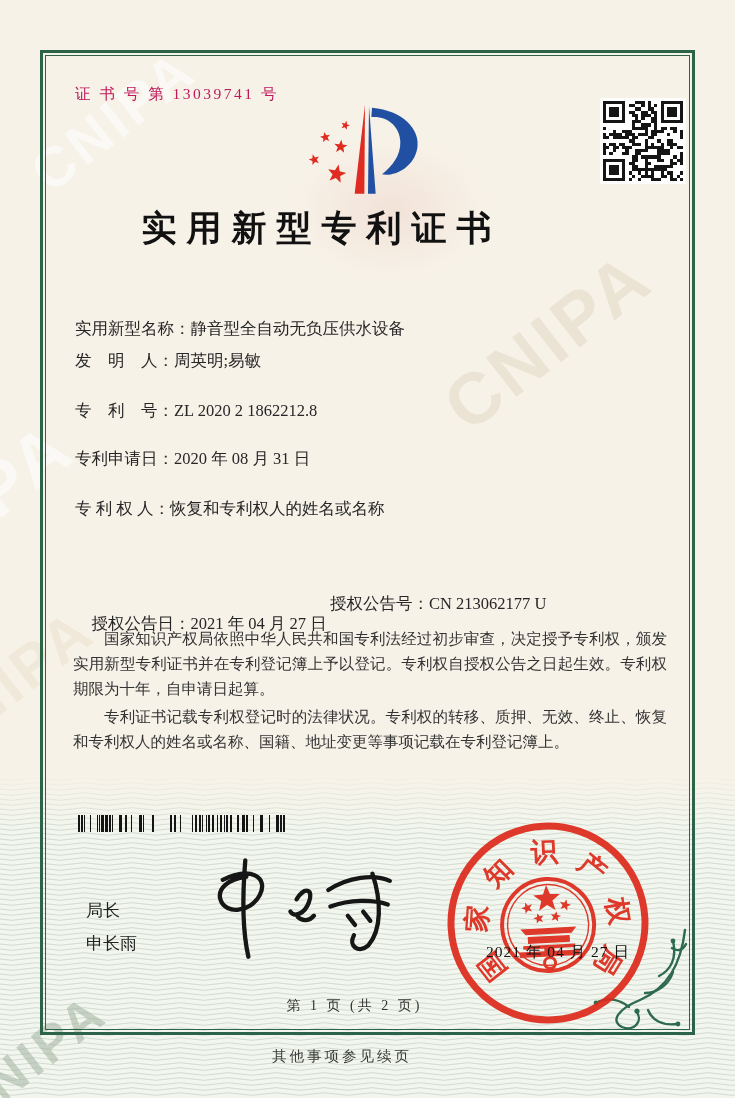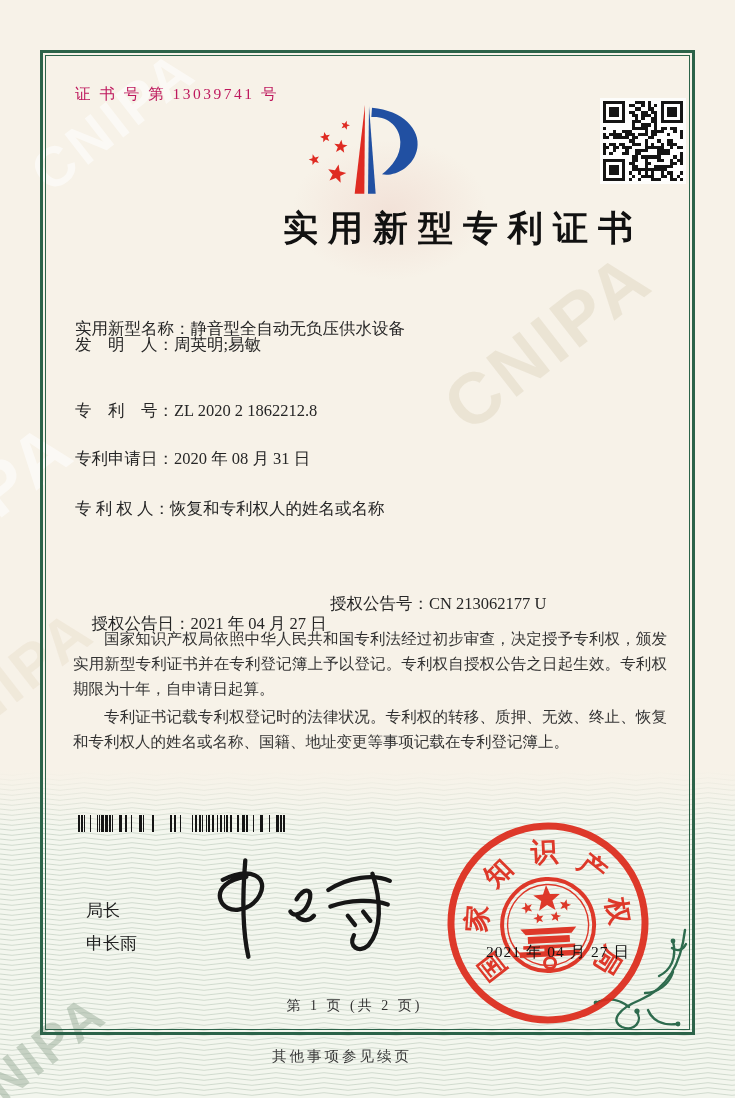--- a/index.html
+++ b/index.html
@@ -21,28 +21,28 @@
       font-weight:bold;transform:rotate(-38deg);z-index:1;letter-spacing:4px;pointer-events:none;}
   
   .frame{position:absolute;left:40px;top:50px;width:649px;height:979px;
          border:3px solid #2c6349;z-index:2;pointer-events:none;}
   .frame-inner{position:absolute;inset:2px;border:1px solid #2c6349;}
   
   .cert-no{position:absolute;left:75px;top:84px;font-size:15.5px;letter-spacing:2.5px;z-index:3;color:#be185d;}
   .logo{position:absolute;left:288px;top:103px;width:160px;height:95px;z-index:3;}
   .qr{position:absolute;left:600px;top:98px;width:86px;height:86px;background:#fdfdfb;padding:3px;box-sizing:border-box;z-index:3;}
   .qr svg{width:100%;height:100%;display:block;}
-  .title{position:absolute;left:0;top:205px;width:643px;text-align:right;
+  .title{position:absolute;left:0;top:205px;width:643px;text-align:center;
          font-size:35px;font-weight:bold;letter-spacing:10px;z-index:3;color:#111;}
   
   .row{position:absolute;left:75px;width:600px;font-size:16.5px;z-index:3;
        white-space:pre;color:#262626;}
   .row .lbl{color:#262626;}
   .row .val{color:#262626;}
-  .r1{top:318px}.r2{top:334px}.r3{top:400px}.r4{top:448px}.r5{top:498px}.r6{top:547px}.r7{top:593px}
+  .r1{top:318px}.r2{top:350px}.r3{top:400px}.r4{top:448px}.r5{top:498px}.r6{top:547px}.r7{top:593px}
   .pair2{position:absolute;left:255px;top:0;white-space:pre;}
   
   .paras{position:absolute;left:73px;top:626px;width:594px;z-index:3;
          font-size:15.5px;line-height:25px;text-align:justify;color:#333;}
   .paras p{margin:0 0 3px 0;text-indent:2em;}
   
   .barcode{position:absolute;left:77px;top:815px;width:214px;height:17px;z-index:3;}
   .barcode svg{width:100%;height:100%;display:block;}
   
   .sig-title{position:absolute;left:86px;top:880px;font-size:17px;z-index:3;color:#222;margin-top:19px;}

